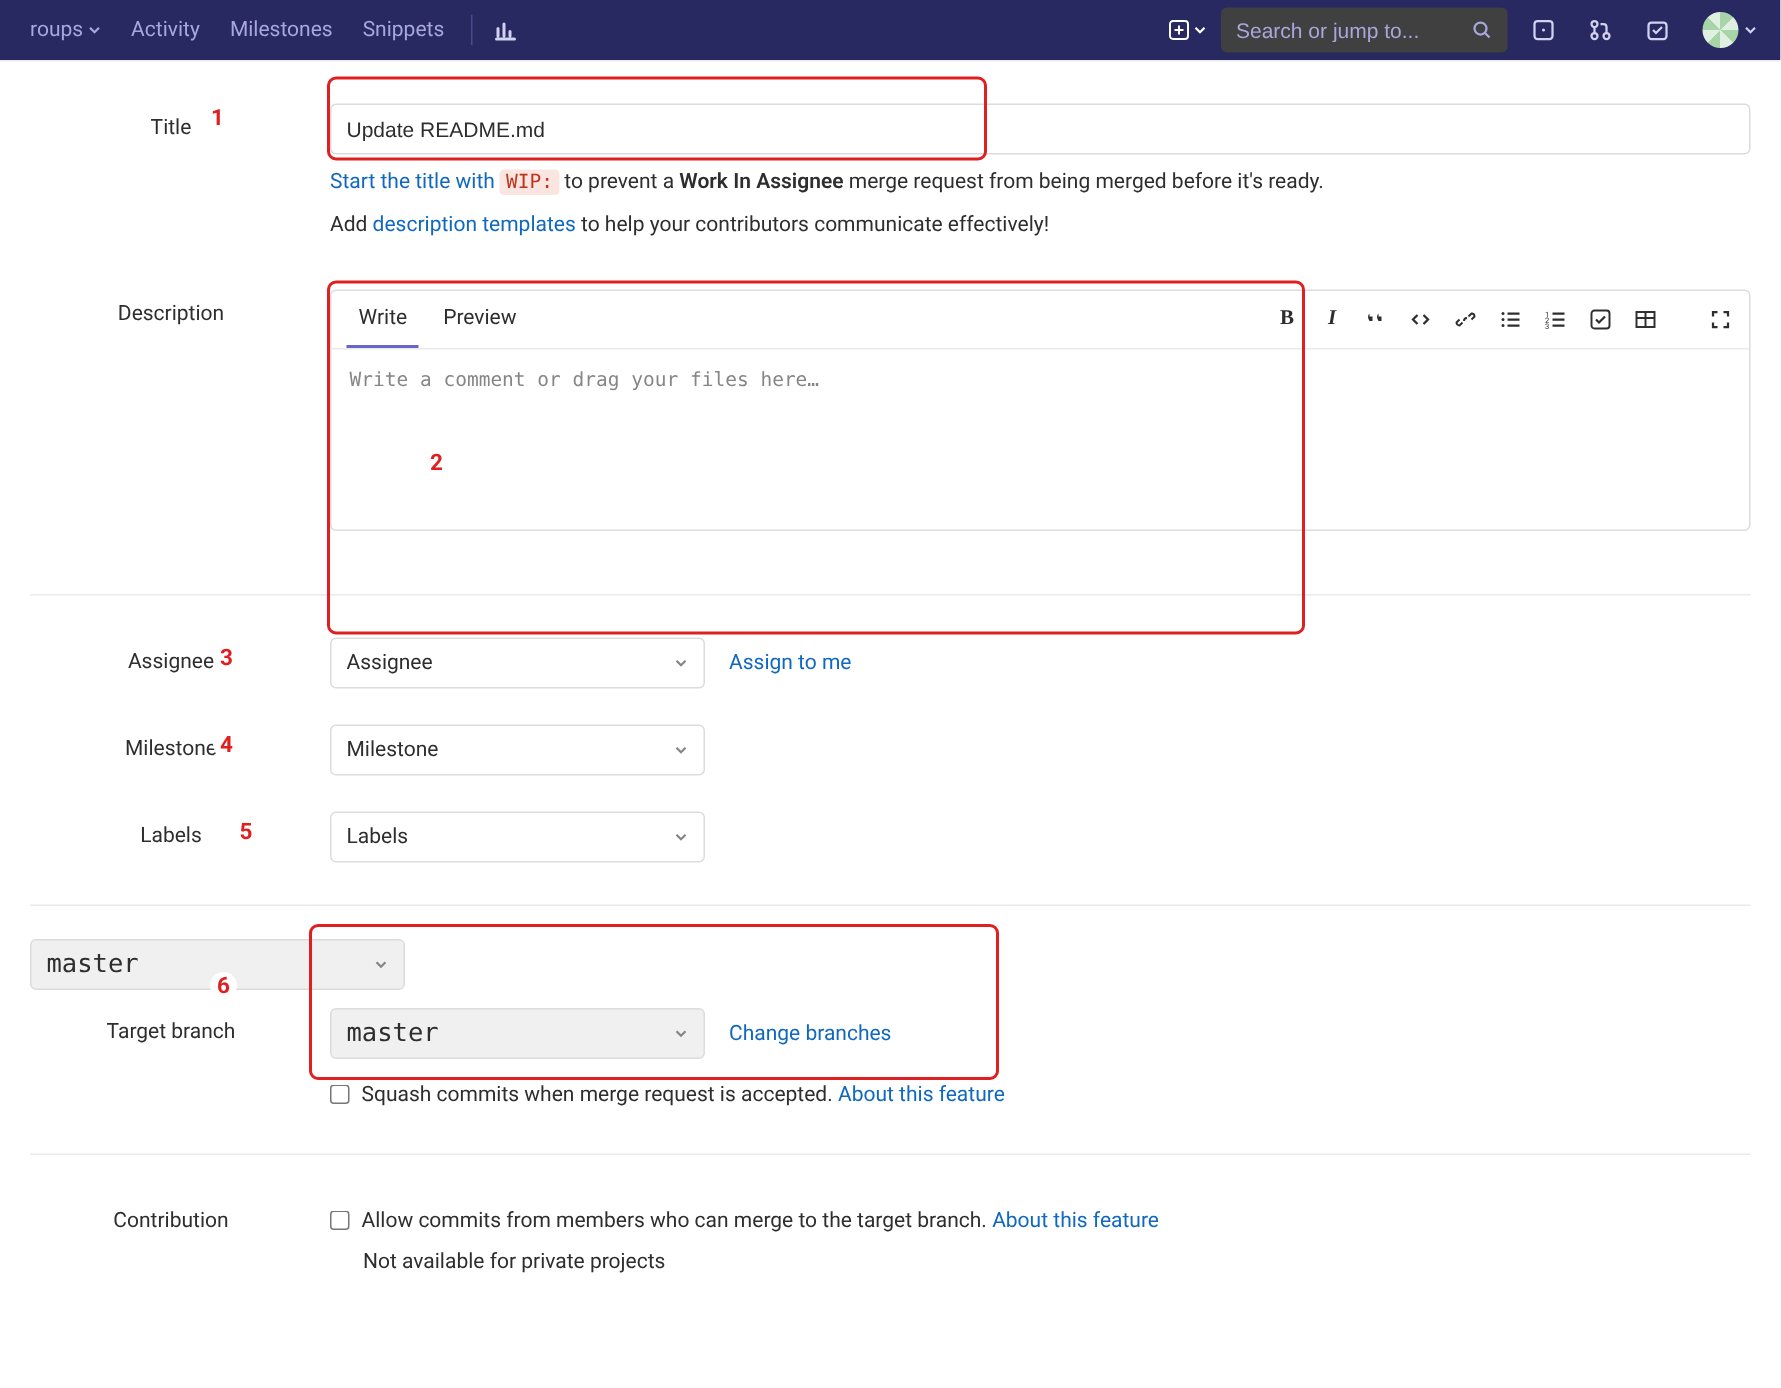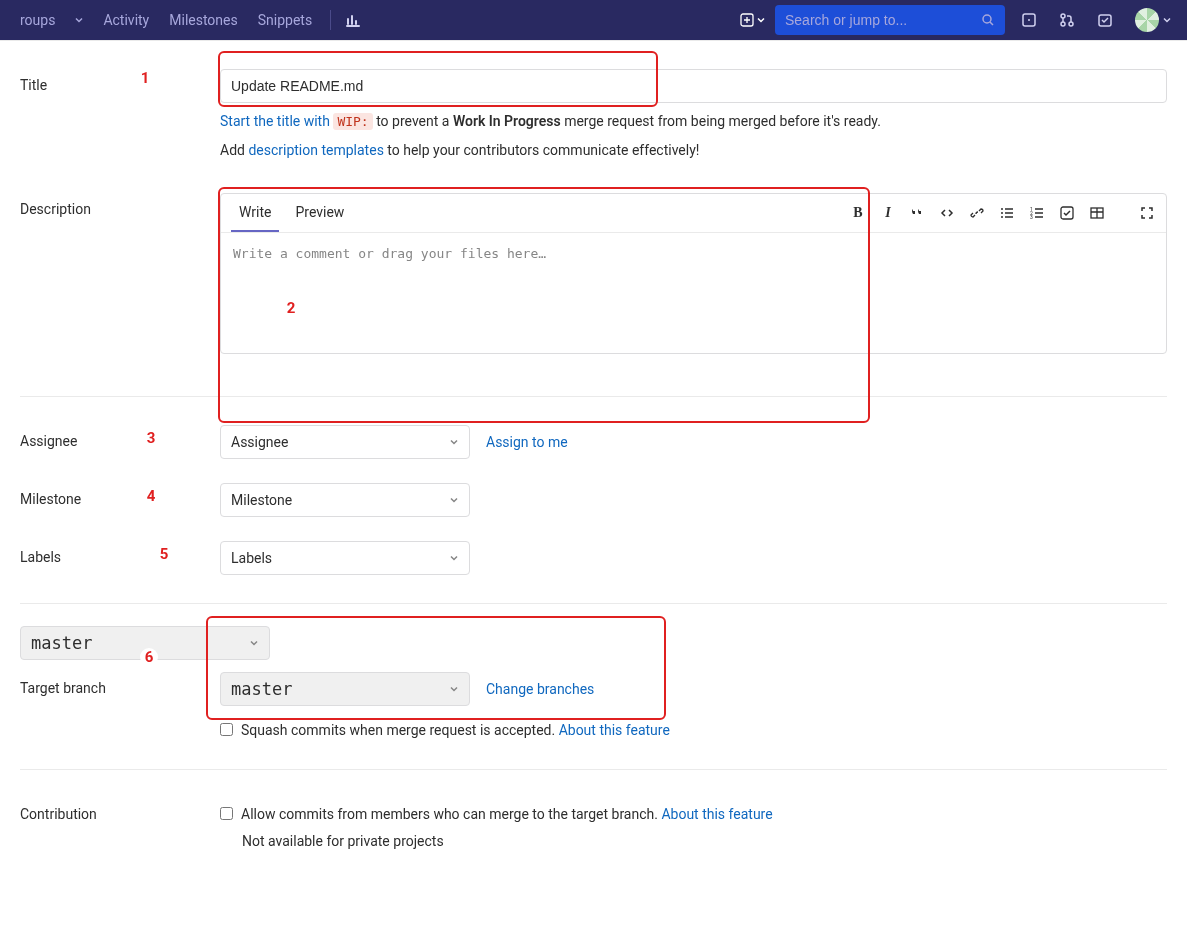--- a/index.html
+++ b/index.html
@@ -29,21 +29,21 @@
       align-items: center;
       gap: 0;
     }
     .topnav .nav-item {
       color: #a7a7dc;
       padding: 0 10px;
       font-size: 14px;
       cursor: pointer;
       display: flex;
       align-items: center;
-      gap: 20px;
+      gap: 4px;
     }
     .topnav .nav-divider {
       width: 1px;
       height: 20px;
       background: #4b4b8a;
       margin: 0 8px;
     }
     .topnav .nav-right {
       margin-left: auto;
       display: flex;
@@ -52,23 +52,23 @@
     }
     .topnav .plus-btn {
       color: #fff;
       display: flex;
       align-items: center;
       gap: 2px;
       font-size: 16px;
       cursor: pointer;
     }
     .topnav .search-box {
-      background: #1d4ed8;
+      background: #404040;
       border-radius: 4px;
-      width: 230px;
+      width: 191px;
       height: 30px;
       display: flex;
       align-items: center;
       padding: 0 10px;
       color: #a7a7dc;
       justify-content: flex-end;
     }
     .topnav .search-box input {
       background: transparent;
       border: none;
@@ -106,21 +106,21 @@
       padding: 0 20px;
       max-width: 1187px;
     }
     .form-row {
       display: flex;
       padding: 12px 0;
       align-items: flex-start;
     }
     .form-label-col {
       width: 200px;
-      text-align: left;
+      text-align: center;
       padding-right: 12px;
       padding-top: 8px;
       color: #2e2e2e;
       font-size: 14px;
       flex-shrink: 0;
       position: relative;
     }
     .form-content-col {
       flex: 1;
       min-width: 0;
@@ -379,21 +379,21 @@
 <div class="page">
 
   <div class="form-section">
     <div class="redbox" style="left:198px; top:-6px; width:440px; height:56px;"></div>
     <div class="marker" style="left:116px; top:12px;">1</div>
     <div class="form-row">
       <div class="form-label-col">Title</div>
       <div class="form-content-col">
         <input class="title-input" type="text" value="Update README.md" style="">
         <div class="hint-text">
-          <span class="link">Start the title with </span><span class="wip-code">WIP:</span><span> to prevent a </span><span class="strong">Work In Progress</span><span> merge request from being merged before it's ready.</span>
+          <span class="link">Start the title with </span><span class="wip-code">WIP:</span><span> to prevent a </span><span class="strong">Work In Assignee</span><span> merge request from being merged before it's ready.</span>
         </div>
         <div class="hint-text">
           <span>Add </span><span class="link">description templates</span><span> to help your contributors communicate effectively!</span>
         </div>
       </div>
     </div>
   </div>
 
   <div class="form-section" style="margin-top:20px;">
     <div class="redbox" style="left:198px; top:-6px; width:652px; height:236px;"></div>

